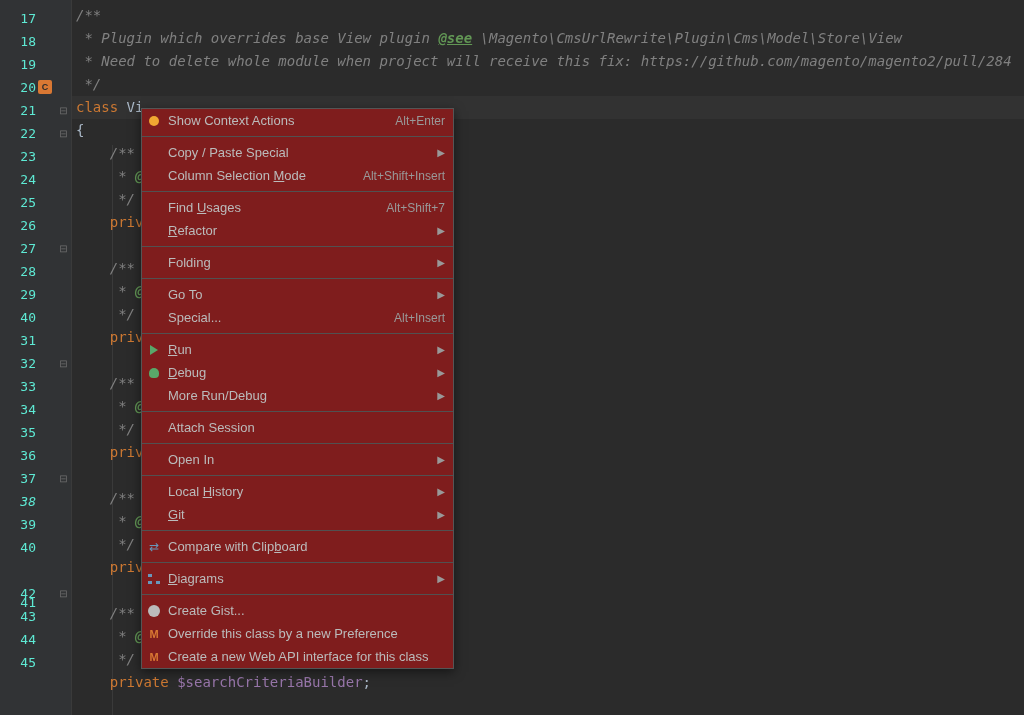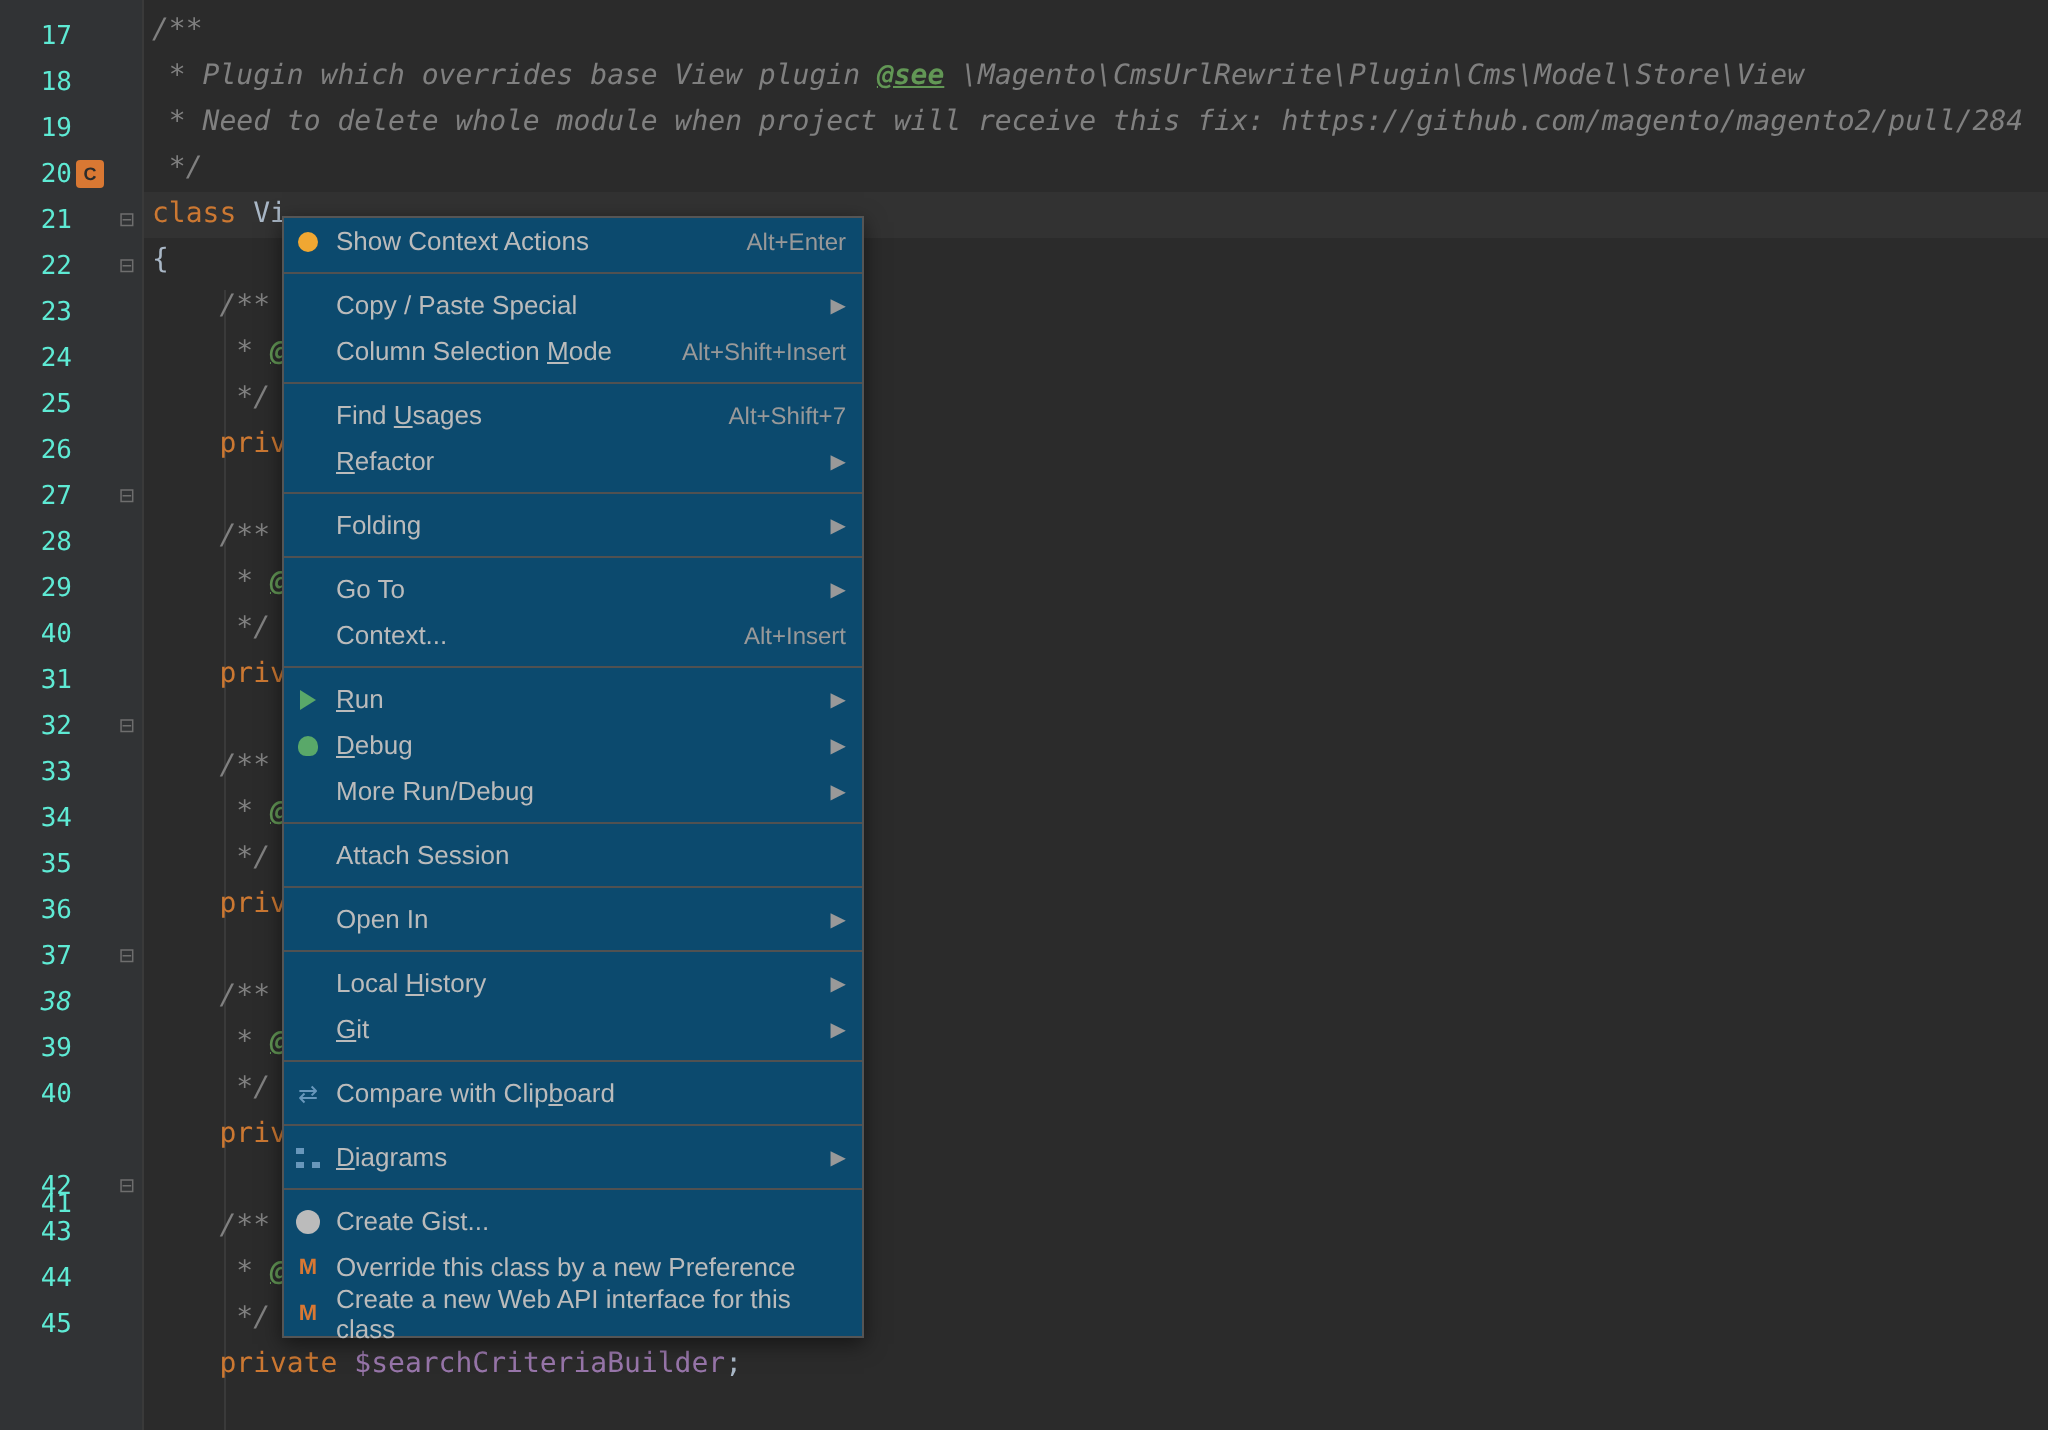--- a/index.html
+++ b/index.html
@@ -73,22 +73,22 @@
     .comment { color: #808080; font-style: italic; }
     .doc-tag { color: #629755; font-style: italic; font-weight: bold; text-decoration: underline; }
     .doc-ref { color: #808080; font-style: italic; }
     .keyword { color: #cc7832; }
     .class-name { color: #a9b7c6; }
     .variable { color: #9876aa; }
     .context-menu {
       position: absolute;
       left: 141px;
       top: 108px;
-      width: 291px;
-      background: #0c4a6e;
+      width: 313px;
+      background: #7f1d1d;
       border: 1px solid #555555;
       box-shadow: 0 3px 10px rgba(0,0,0,0.5);
       font-size: 13px;
       color: #bbbbbb;
       z-index: 100;
     }
     .menu-item {
       display: flex;
       align-items: center;
       height: 23px;
@@ -328,21 +328,21 @@
       <span class="menu-arrow">▶</span>
     </div>
     <div class="menu-separator"></div>
     <div class="menu-item">
       <span class="menu-icon"></span>
       <span class="menu-label">Go To</span>
       <span class="menu-arrow">▶</span>
     </div>
     <div class="menu-item">
       <span class="menu-icon"></span>
-      <span class="menu-label">Context...</span>
+      <span class="menu-label">Special...</span>
       <span class="menu-shortcut">Alt+Insert</span>
     </div>
     <div class="menu-separator"></div>
     <div class="menu-item">
       <span class="menu-icon">
         <div class="play-triangle"></div>
       </span>
       <span class="menu-label"><span class="underline">R</span>un</span>
       <span class="menu-arrow">▶</span>
     </div>

